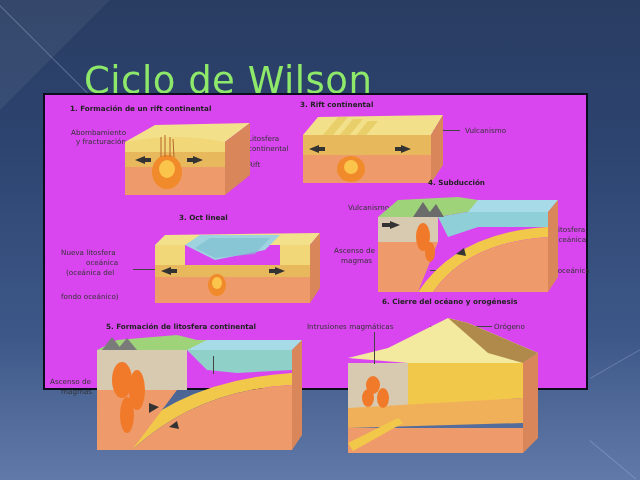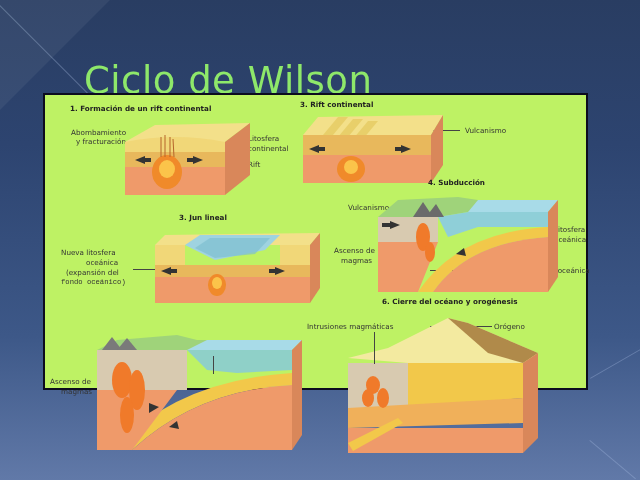--- a/index.html
+++ b/index.html
@@ -2,21 +2,21 @@
 <html><head>
 <meta charset="utf-8">
 <style>
   html,body{margin:0;padding:0;}
   body{width:640px;height:480px;overflow:hidden;position:relative;
     background:linear-gradient(180deg,#293d62 0%,#2d4470 30%,#3d5888 70%,#6179a8 100%);
     font-family:"DejaVu Sans",sans-serif;}
   .deco-line{position:absolute;background:rgba(170,190,225,0.35);height:1px;transform-origin:0 0;}
   .title{position:absolute;left:72px;top:47px;font-size:37px;color:#8ee86a;letter-spacing:0.5px;
     font-family:"DejaVu Sans",sans-serif;font-weight:normal;line-height:44px;}
-  .panel{position:absolute;left:43px;top:93px;width:545px;height:297px;background:#bef264;
+  .panel{position:absolute;left:43px;top:93px;width:545px;height:297px;background:#d946ef;
     border:2px solid #0c0c1e;box-sizing:border-box;}
   .lbl{position:absolute;font-size:7.2px;color:#333;white-space:nowrap;font-family:"DejaVu Sans",sans-serif;line-height:9px;}
   .hdr{position:absolute;font-size:7.2px;color:#222;font-weight:bold;white-space:nowrap;font-family:"DejaVu Sans",sans-serif;}
   .lead{position:absolute;height:1px;background:#444;}
   .vlead{position:absolute;width:1px;background:#444;}
   svg{position:absolute;overflow:visible;}
   .r{text-align:left;}
 </style>
 </head>
 <body>
@@ -64,25 +64,25 @@
     <rect x="0" y="46" width="128" height="28" fill="#ef9a6a"></rect>
     <polygon points="128,26 140,6 140,56 128,74" fill="#d9875a"></polygon>
     <ellipse cx="48" cy="60" rx="14" ry="13" fill="#f08a2a"></ellipse>
     <ellipse cx="48" cy="58" rx="7" ry="7" fill="#fbc44a"></ellipse>
     <polygon points="6,40 16,36 16,44" fill="#333"></polygon>
       <rect x="14" y="38" width="8" height="4" fill="#333"></rect>
     <polygon points="108,40 98,36 98,44" fill="#333"></polygon>
       <rect x="92" y="38" width="8" height="4" fill="#333"></rect>
   </svg>
 
-  <div class="hdr" style="left:134px;top:118px;font-weight:bold;">3. Jun lineal</div>
+  <div class="hdr" style="left:134px;top:118px;font-weight:bold;">3. Oct lineal</div>
   <div class="lbl r" style="left:16px;top:153px;">Nueva litosfera</div>
   <div class="lbl r" style="left:41px;top:163px;">oceánica</div>
-  <div class="lbl r" style="left:21px;top:173px;">(expansión del</div>
-  <div class="lbl r" style="left:16px;top:183px;font-family:Liberation Mono, monospace;">fondo oceánico)</div>
+  <div class="lbl r" style="left:21px;top:173px;">(oceánica del</div>
+  <div class="lbl r" style="left:16px;top:197px;">fondo oceánico)</div>
   <div class="lead" style="left:88px;top:174px;width:85px;"></div>
   <svg style="left:110px;top:135px;" width="165" height="75">
     <polygon points="0,15 10,5 165,3 155,15" fill="#f3e08a"></polygon>
     <polygon points="30,15 45,5 125,5 110,20 60,30" fill="#9fd3e0"></polygon>
     <polygon points="40,18 55,8 115,8 100,24 60,28" fill="#7fbfd0" opacity="0.7"></polygon>
     <rect x="0" y="15" width="30" height="20" fill="#f1d778"></rect>
     <rect x="125" y="15" width="30" height="20" fill="#f1d778"></rect>
     <rect x="0" y="35" width="155" height="12" fill="#e8b85c"></rect>
     <rect x="0" y="47" width="155" height="26" fill="#ef9a6a"></rect>
     <polygon points="155,15 165,3 165,58 155,73" fill="#d9875a"></polygon>
@@ -113,20 +113,21 @@
     <polygon points="170,20 180,8 180,85 170,100" fill="#d9875a"></polygon>
     <polygon points="35,25 45,10 55,25" fill="#6b6b6b"></polygon>
       <polygon points="48,25 58,12 66,25" fill="#6b6b6b"></polygon>
     <ellipse cx="45" cy="45" rx="7" ry="14" fill="#f07a2a"></ellipse>
     <ellipse cx="52" cy="60" rx="5" ry="10" fill="#f07a2a"></ellipse>
     <polygon points="12,33 22,29 22,37" fill="#333" transform="rotate(180 17 33)"></polygon>
     <rect x="4" y="31" width="8" height="4" fill="#333"></rect>
     <polygon points="78,62 86,56 88,64" fill="#333"></polygon>
   </svg>
 
+  <div class="hdr" style="left:61px;top:227px;">5. Formación de litosfera continental</div>
   <div class="lbl" style="left:155px;top:251px;">Sedimentos</div>
   <div class="lbl r" style="left:5px;top:282px;">Ascenso de</div>
   <div class="lbl r" style="left:16px;top:292px;">magmas</div>
   <svg style="left:52px;top:240px;" width="205" height="115">
     <polygon points="0,15 20,5 80,0 100,5 205,5 195,15 120,15" fill="#9fd37a"></polygon>
     <polygon points="90,15 195,15 205,5 110,5" fill="#a8dbe8"></polygon>
     <polygon points="90,15 195,15 195,35 140,38 110,35" fill="#8fd0c8"></polygon>
     <rect x="0" y="15" width="90" height="40" fill="#d8cab0"></rect>
     <path d="M15,115 Q80,45 195,38 L195,50 Q100,55 35,115 Z" fill="#f2c84a"></path>
     <polygon points="0,55 80,55 35,115 0,115" fill="#ef9a6a"></polygon>

